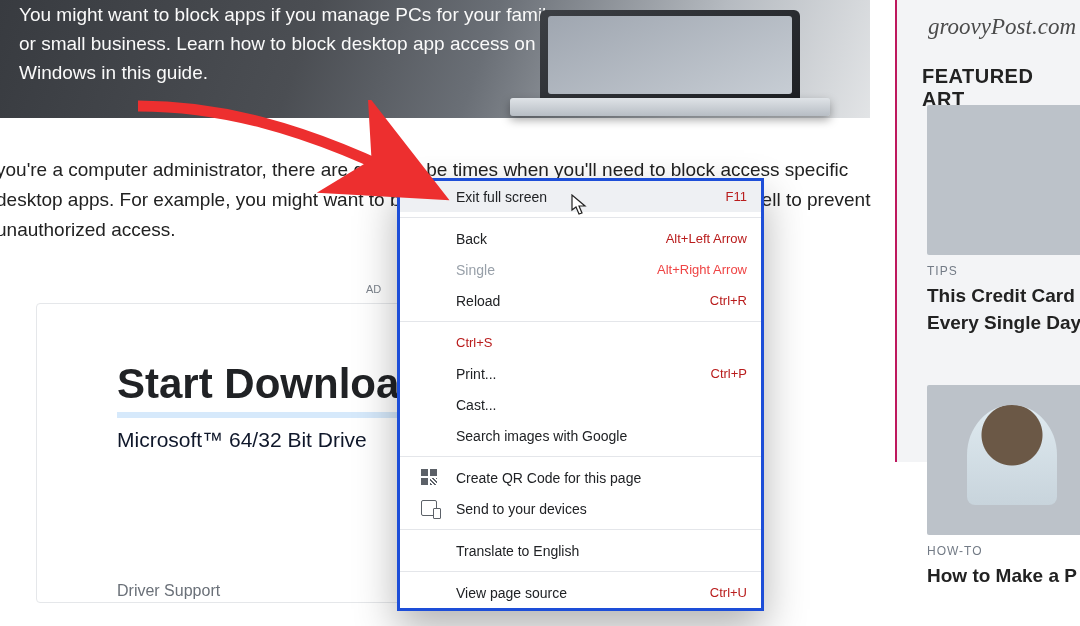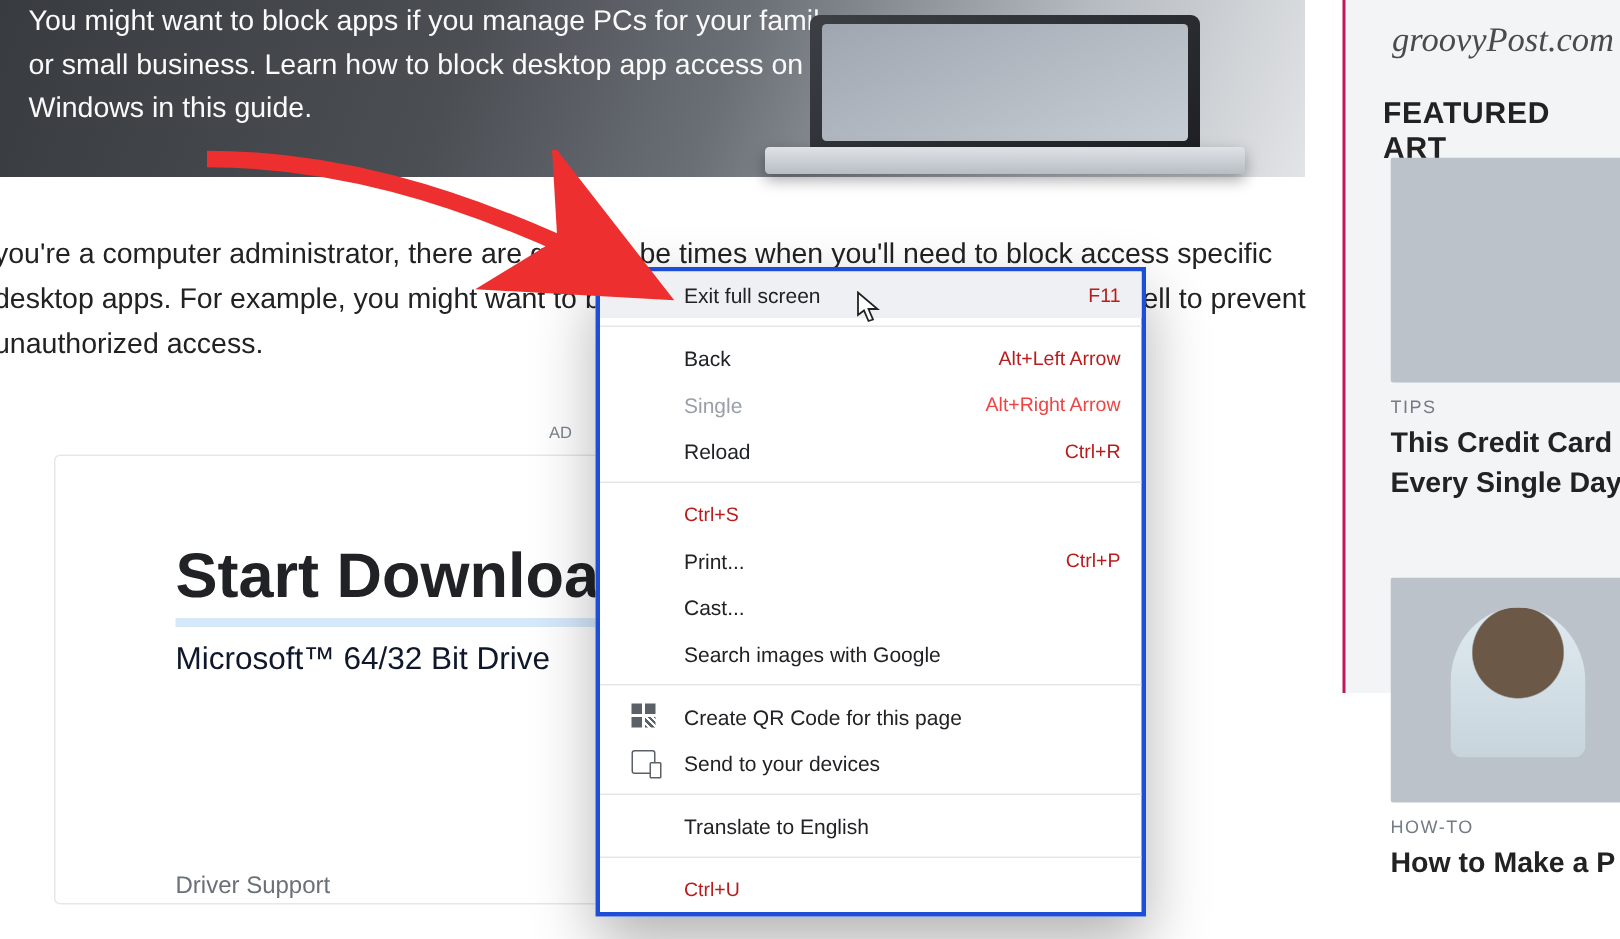--- a/index.html
+++ b/index.html
@@ -146,20 +146,21 @@
       <div class="row">
         <span class="ico ico-devices"></span>
         <span class="label">Send to your devices</span>
       </div>
       <hr>
       <div class="row">
         <span class="label">Translate to English</span>
       </div>
       <hr>
       <div class="row">
+        <span class="label">View page source</span>
         <span class="short">Ctrl+U</span>
       </div>
     </div>
 
 <svg class="arrow-svg" viewBox="0 0 330 130">
   <defs>
     <marker id="ah" markerWidth="12" markerHeight="12" refX="9" refY="5" orient="auto">
       <path d="M0,0 L11,5 L0,10 L3,5 Z" fill="#ed2f2f"></path>
     </marker>
   </defs>

